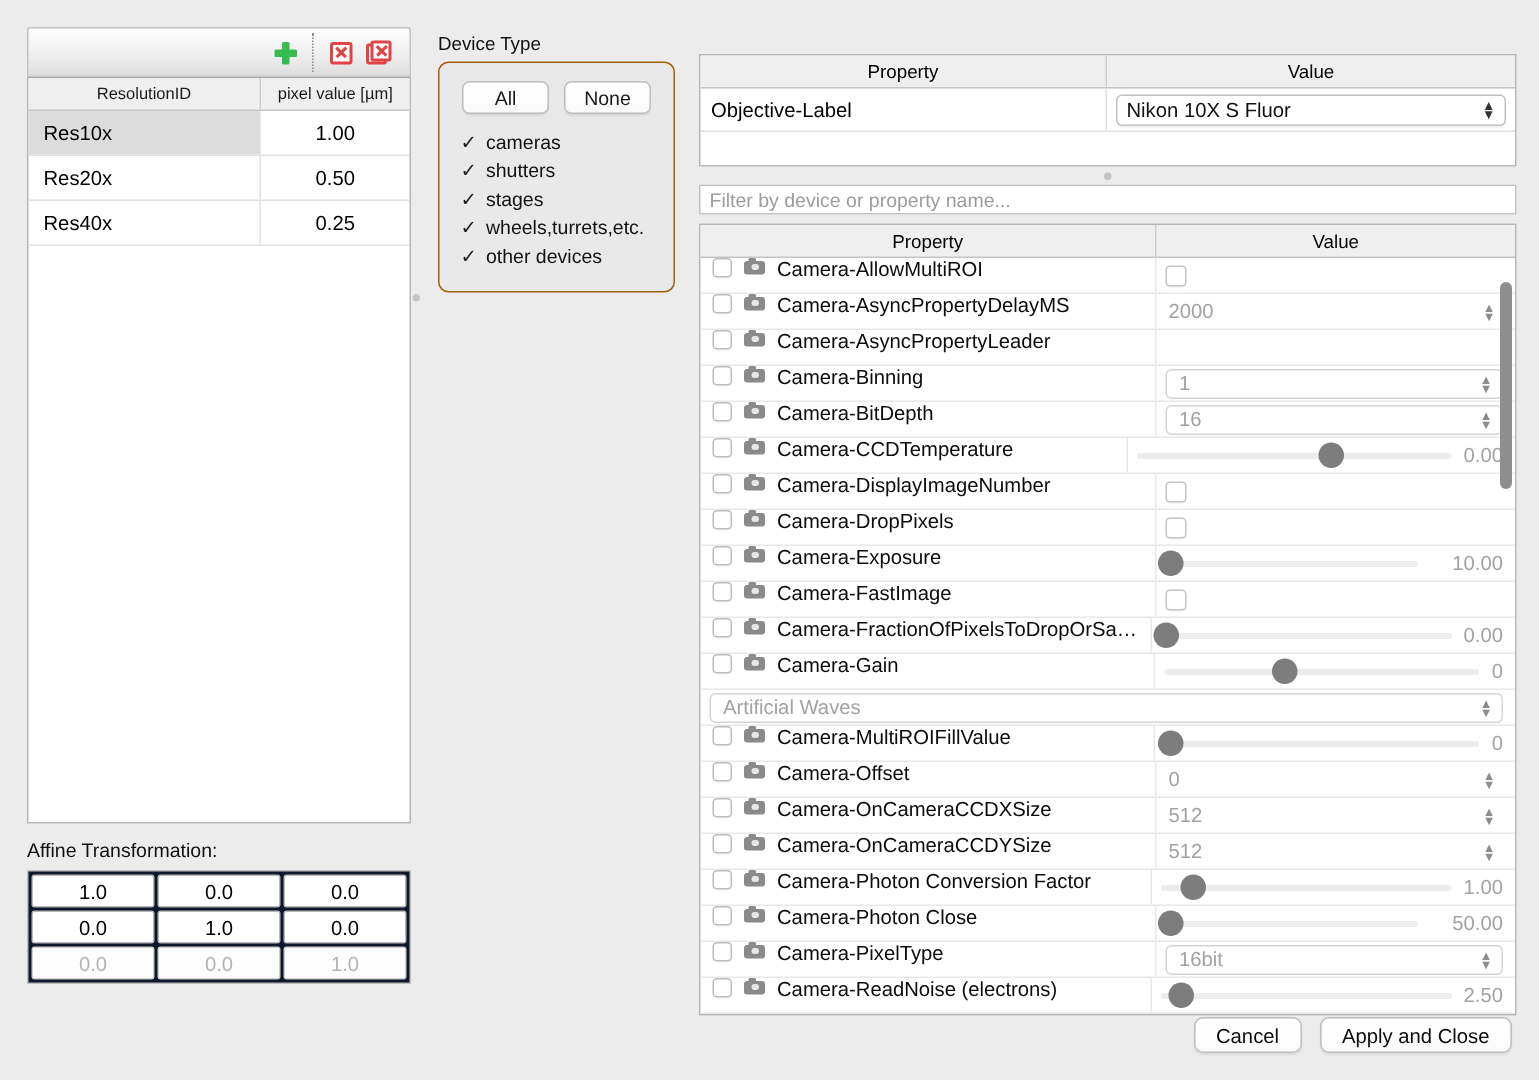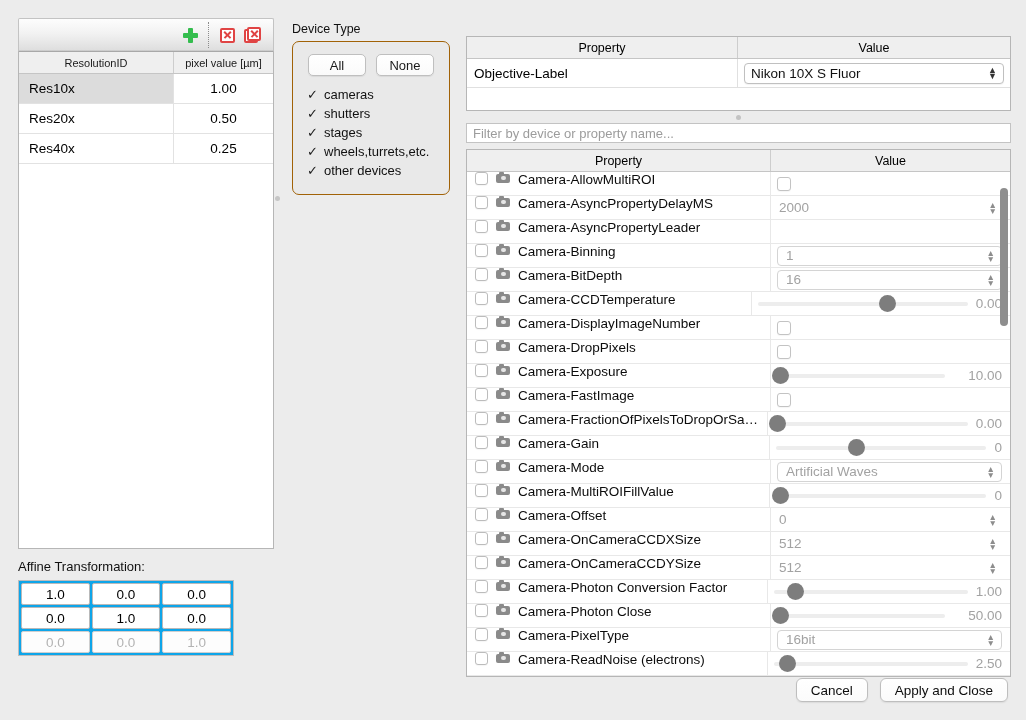--- a/index.html
+++ b/index.html
@@ -83,22 +83,22 @@
     width: 155px; display: flex; align-items: center; padding-left: 10px;
     font-size: 13.5px; border-right: 1px solid #e2e2e2;
   }
   .rr-2 {
     width: 99px; display: flex; align-items: center; justify-content: center;
     font-size: 13.5px;
   }
 
   .affine-label { margin-top: 10px; font-size: 13px; color: #101010; }
   .affine-grid {
-    margin-top: 6px; width: 216px;
-    border: 1px solid #bdbdbd; background: #0ea5e9;
+    margin-top: 6px; width: 256px;
+    border: 1px solid #bdbdbd; background: #0f172a;
     padding: 1px;
   }
   .affine-row { display: flex; }
   .affine-cell {
     flex: 1; height: 22px; margin: 1px;
     background: #fff; border: 1px solid #b9b9b9; border-radius: 2px;
     display: flex; align-items: center; justify-content: center;
     font-size: 13.5px; color: #000;
   }
   .affine-cell.dim { color: #b3b3b3; background: #fdfdfd; border-color: #cfcfcf; }
@@ -614,29 +614,20 @@
             <div class="ptr-val">
               <div class="v-slider">
                 <div class="track" style="width: 210px; flex: 0 0 210px;">
                   <div class="thumb" style="left: 38%;"></div>
                 </div>
                 <div class="num" style="flex: 1 1 0%;">0</div>
               </div>
             </div>
           </div>
           <div class="pt-row">
-            <div class="ptr-name">
-              <span class="sq-check"></span>
-              <span class="cam-icon">
-                <span class="body"></span>
-                <span class="hump"></span>
-                <span class="lens"></span>
-              </span>
-              <span class="label">Camera-Mode</span>
-            </div>
             <div class="ptr-val">
               <div class="v-combo">
                 <span>Artificial Waves</span>
                 <span class="arrows">
                   <span>▲</span>
                   <span>▼</span>
                 </span>
               </div>
             </div>
           </div>

